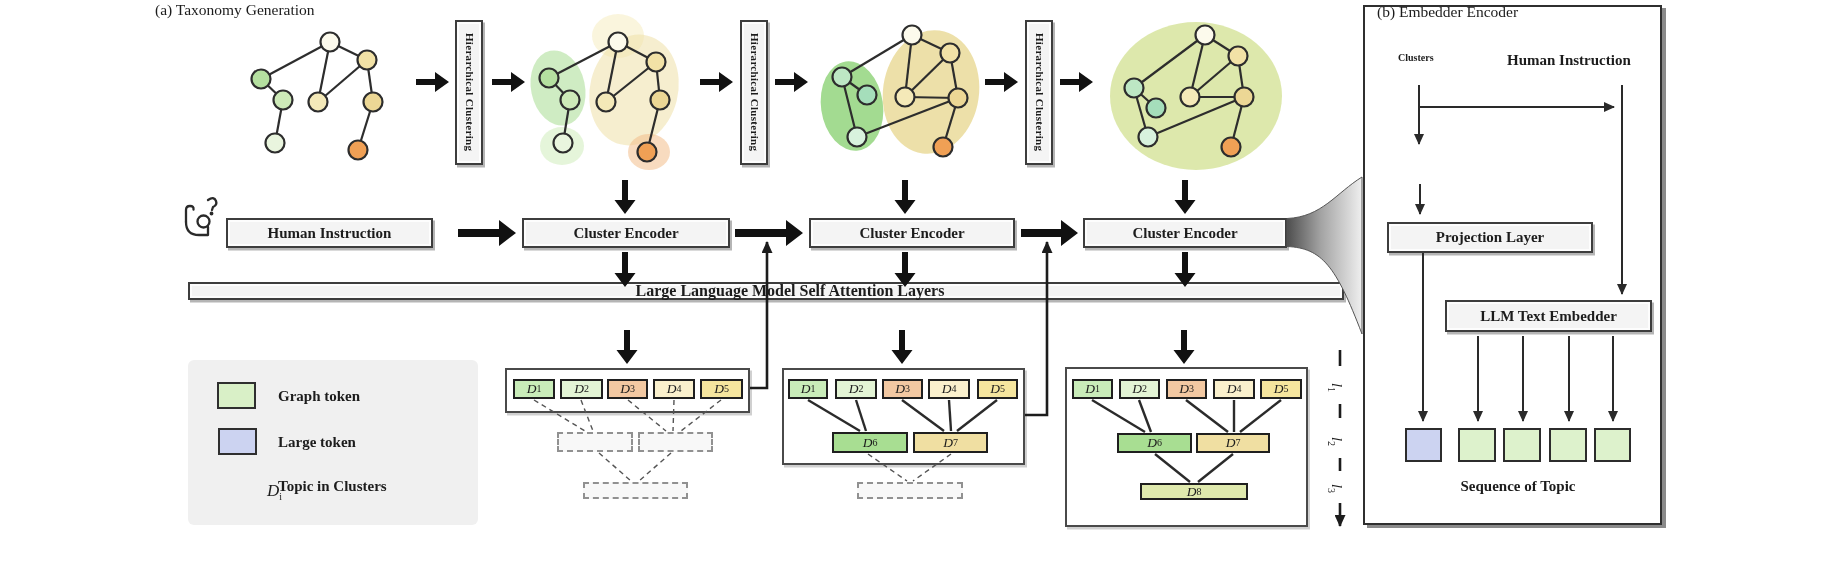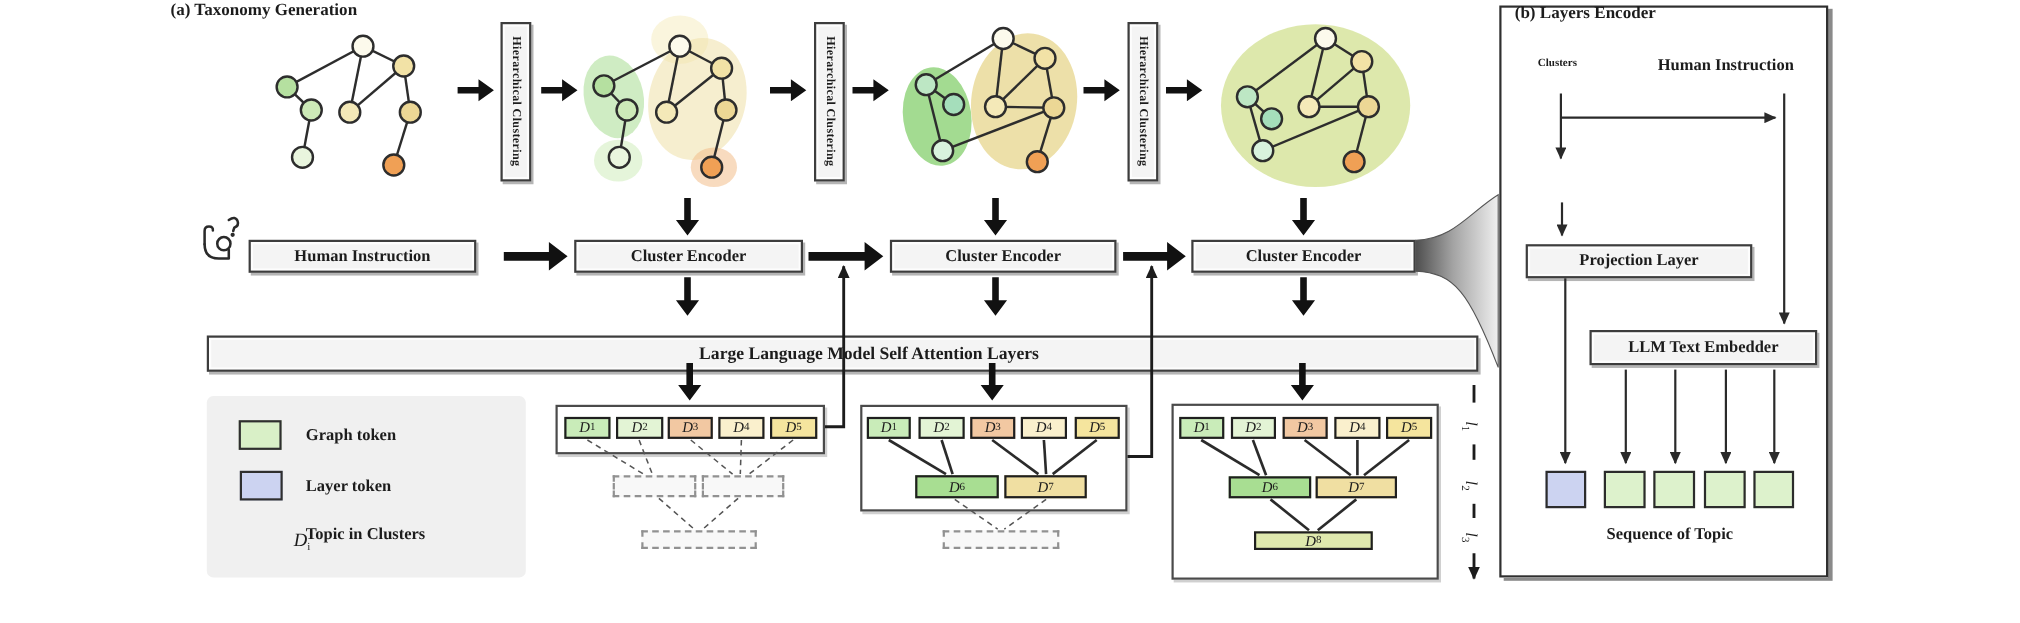--- a/index.html
+++ b/index.html
@@ -1,19 +1,19 @@
 <!DOCTYPE html>
 <html><head>
 <meta charset="utf-8">
 <style>
   html,body{margin:0;padding:0;background:#fff;}
   #canvas{position:relative;width:1836px;height:566px;background:#fff;overflow:hidden;
           font-family:"Liberation Serif","DejaVu Serif",serif;color:#1c1c1c;}
   #canvas *{box-sizing:border-box;}
-  .fig-title{position:absolute;font-weight:bold;font-size:15.5px;white-space:nowrap;}
+  .fig-title{position:absolute;font-weight:normal;font-size:15.5px;white-space:nowrap;}
   .label{position:absolute;font-weight:bold;white-space:nowrap;}
   .box{position:absolute;background:#f4f4f4;border:2px solid #3d3d3d;display:flex;align-items:center;
        justify-content:center;font-weight:bold;font-size:15px;white-space:nowrap;
        box-shadow:2px 2.5px 0 rgba(90,90,90,.45), inset 0 0 0 2px #fdfdfd;}
   .vbox{writing-mode:vertical-rl;font-size:11px;line-height:1;padding:3px 0;letter-spacing:.3px;}
   .llm-bar{font-size:16px;}
   .panel-b{position:absolute;border:2.2px solid #2f2f2f;background:transparent;
            box-shadow:4px 3px 0 #8a8a8a;}
   .legend-bg{position:absolute;background:#f0f0f0;border-radius:6px;}
   .swatch{position:absolute;border:2.4px solid #2f2f2f;}
@@ -38,32 +38,32 @@
 
   <div class="box vbox" style="left:455px;top:20px;width:28px;height:145px;">Hierarchical Clustering</div>
   <div class="box vbox" style="left:740px;top:20px;width:28px;height:145px;">Hierarchical Clustering</div>
   <div class="box vbox" style="left:1025px;top:20px;width:28px;height:145px;">Hierarchical Clustering</div>
 
   <div class="box" style="left:226px;top:218px;width:207px;height:30px;">Human Instruction</div>
   <div class="box" style="left:522px;top:218px;width:208px;height:30px;">Cluster Encoder</div>
   <div class="box" style="left:809px;top:218px;width:206px;height:30px;">Cluster Encoder</div>
   <div class="box" style="left:1083px;top:218px;width:204px;height:30px;">Cluster Encoder</div>
 
-  <div class="box llm-bar" style="left:188px;top:305px;width:1156px;height:33px;padding-left:48px;">Large Language Model Self Attention Layers</div>
+  <div class="box llm-bar" style="left:188px;top:282px;width:1156px;height:18px;padding-left:48px;">Large Language Model Self Attention Layers</div>
 
   <div class="legend-bg" style="left:188px;top:360px;width:290px;height:165px;"></div>
   <div class="swatch" style="left: 217px; top: 382px; width: 39px; height: 27px; background: rgb(217, 240, 199);"></div>
   <div class="label" style="left:278px;top:388px;font-size:15px;">Graph token</div>
   <div class="swatch" style="left: 218px; top: 428px; width: 39px; height: 27px; background: rgb(204, 211, 241);"></div>
-  <div class="label" style="left:278px;top:434px;font-size:15px;">Layer token</div>
+  <div class="label" style="left:278px;top:434px;font-size:15px;">Large token</div>
   <div class="topic-symbol" style="left:222px;top:481px;margin-left:45px;"><i>D</i><sub>i</sub></div>
   <div class="label" style="left:278px;top:478px;font-size:15px;">Topic in Clusters</div>
 
   <div class="panel-b" style="left:1363px;top:5px;width:299px;height:520px;"></div>
-  <div class="fig-title" style="left:1377px;top:3px;">(b) Layers Encoder</div>
+  <div class="fig-title" style="left:1377px;top:3px;">(b) Embedder Encoder</div>
   <div class="label" style="left:1398px;top:52px;font-size:10px;">Clusters</div>
   <div class="label" style="left:1507px;top:52px;font-size:15px;">Human Instruction</div>
   <div class="box" style="left:1445px;top:300px;width:207px;height:32px;">LLM Text Embedder</div>
   <div class="box" style="left:1387px;top:222px;width:206px;height:31px;">Projection Layer</div>
   <div class="label" style="left:1418px;top:478px;width:200px;text-align:center;font-size:15px;">Sequence of Topic</div>
 
   <div class="group-box" style="left: 505px; top: 368px; width: 245px; height: 45px;"></div>
     <div class="dashed-box" style="left: 557px; top: 432px; width: 76px; height: 20px;"></div>
     <div class="dashed-box" style="left: 638px; top: 432px; width: 75px; height: 20px;"></div>
     <div class="dashed-box" style="left: 583px; top: 482px; width: 105px; height: 17px;"></div>

